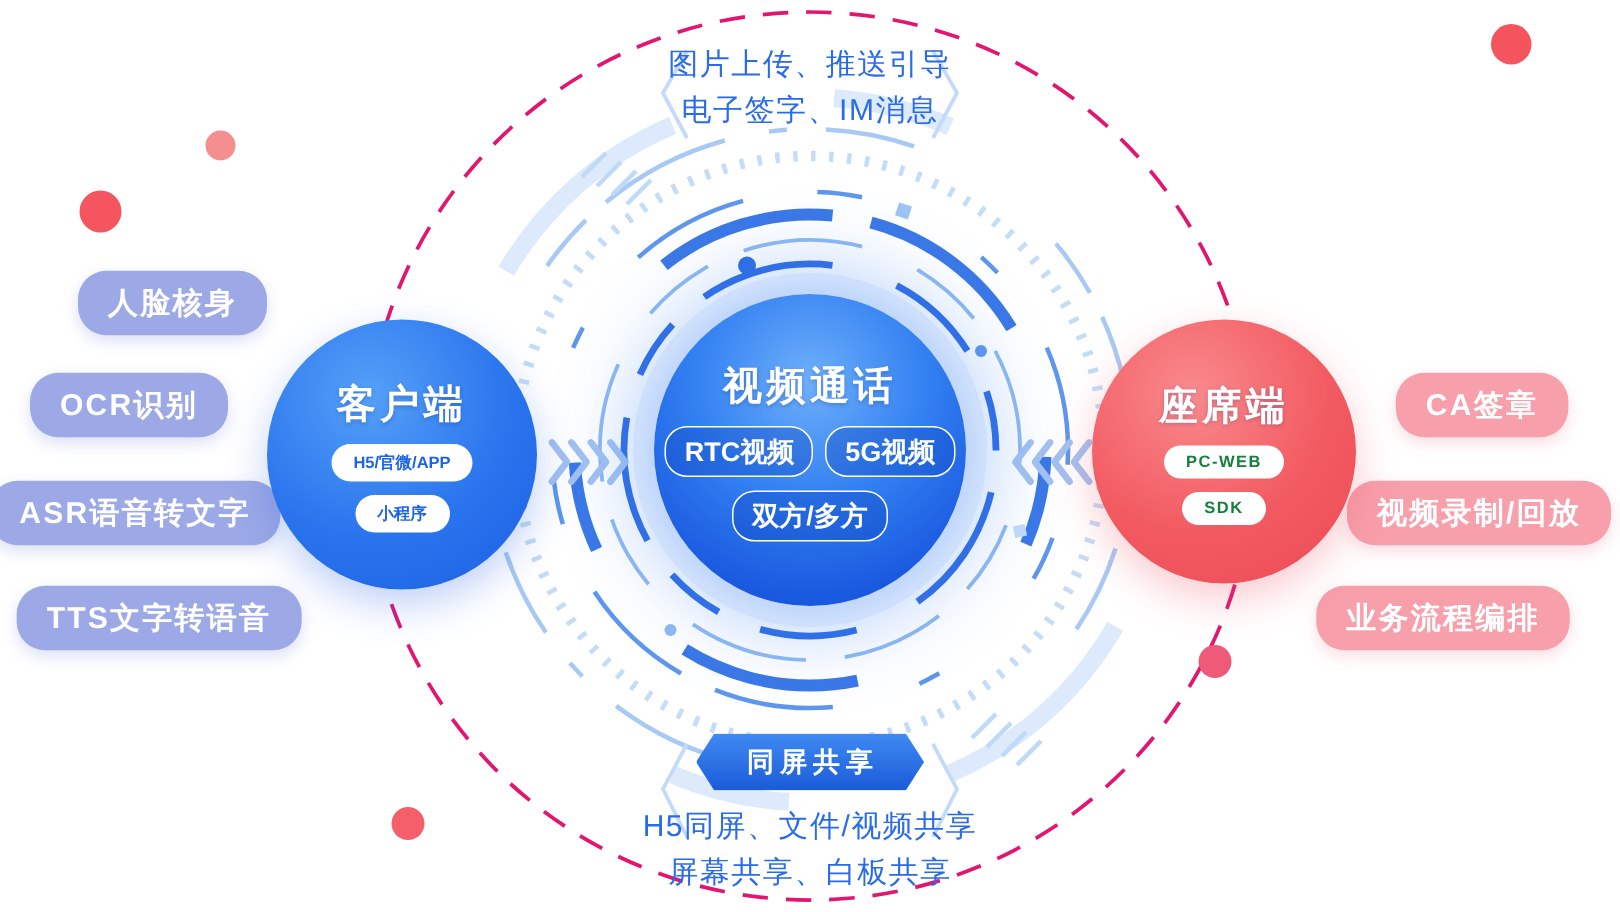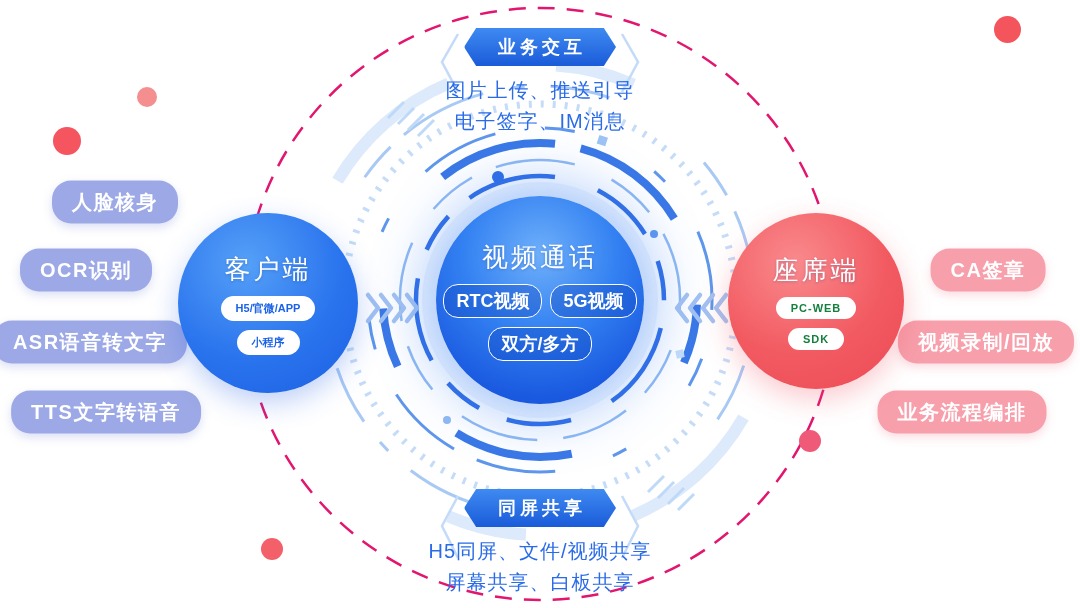--- a/index.html
+++ b/index.html
@@ -21,21 +21,21 @@
     flex-direction: column;
     align-items: center;
     justify-content: center;
     gap: 9px;
     color: #fff;
     text-align: center;
     z-index: 5;
   }
   .node-title {
     font-size: 26px;
-    font-weight: 400;
+    font-weight: 700;
     letter-spacing: 3px;
     color: #fff;
     text-shadow: 0 1px 3px rgba(0,40,120,.25);
   }
   .node-center {
     left: 436px; top: 196px; width: 208px; height: 208px;
     background: radial-gradient(circle at 50% 28%, #6fb0fa 0%, #3381f2 42%, #1a5ae0 78%, #1550d4 100%);
     box-shadow: 0 0 55px 12px rgba(72,138,244,0.45), 0 0 0 14px rgba(120,170,245,0.10);
   }
   .node-client {
@@ -189,21 +189,20 @@
     </g>
   </svg>
 
   <div class="dot dot-a"></div>
   <div class="dot dot-b"></div>
   <div class="dot dot-c"></div>
   <div class="dot dot-d"></div>
   <div class="dot dot-e"></div>
 
   <div class="axis-label axis-top">
-    <div class="badge">业务交互</div>
     <div class="badge-lines">
       <div>图片上传、推送引导</div>
       <div>电子签字、IM消息</div>
     </div>
   </div>
 
   <div class="node node-client">
     <div class="node-title">客户端</div>
     <span class="wpill">H5/官微/APP</span>
     <span class="wpill">小程序</span>

